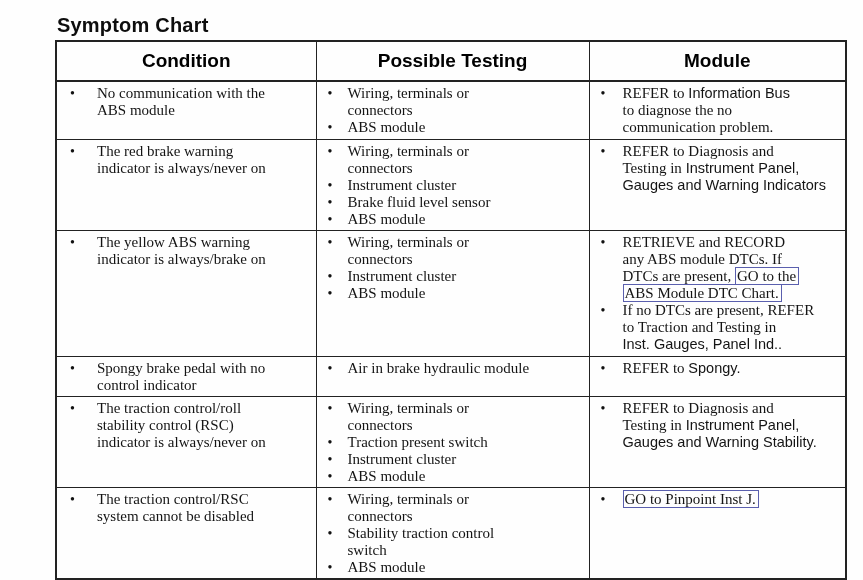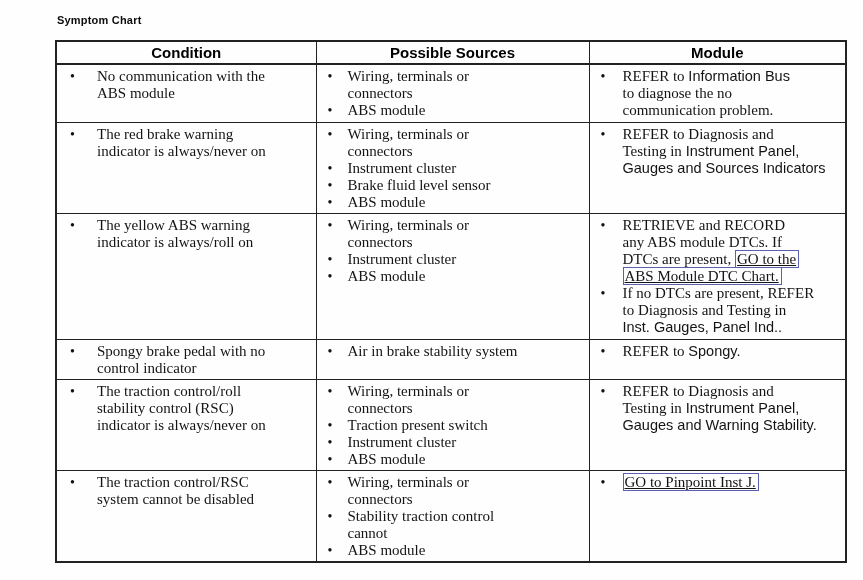--- a/index.html
+++ b/index.html
@@ -8,41 +8,41 @@
     background: #ffffff;
     font-family: "Liberation Serif", serif;
     color: #141414;
     overflow: hidden;
   }
   .page { position: relative; width: 863px; height: 580px; background: #fefefe; }
 
   .doc-title {
     position: absolute; left: 57px; top: 14px;
     font-family: "Liberation Sans", sans-serif;
-    font-weight: bold; font-size: 11px; color: #0d0d0d;
+    font-weight: bold; font-size: 20px; color: #0d0d0d;
     letter-spacing: 0.2px;
   }
 
   table.symptom-table {
     position: absolute; left: 55px; top: 40px;
     width: 790px;
     border-collapse: collapse;
     table-layout: fixed;
     border: 2px solid var(--border-color, #222);
   }
   col.c1 { width: 260px; }
   col.c2 { width: 273px; }
   col.c3 { width: 257px; }
 
   th {
     border: 1px solid var(--border-color, #222);
     border-bottom-width: 2px;
     font-family: "Liberation Sans", sans-serif;
-    font-weight: bold; font-size: 15px; color: #000;
-    text-align: center; height: 19px; padding: 1px 2px;
+    font-weight: bold; font-size: 19px; color: #000;
+    text-align: center; height: 19px; padding: 8px 2px;
   }
   td {
     border: 1px solid var(--border-color, #222);
     vertical-align: top;
     padding: 3px 4px 2px 0;
     font-size: 15px; line-height: 17px;
   }
   tbody tr:nth-child(1) td { height: 52px; }
   tbody tr:nth-child(2) td { height: 84px; }
   tbody tr:nth-child(3) td { height: 120px; }
@@ -58,40 +58,39 @@
   .col-condition .bullet { width: 27px; padding-left: 13px; box-sizing: content-box; }
   .col-sources  .bullet { width: 20px; padding-left: 11px; box-sizing: content-box; }
   .col-action   .bullet { width: 22px; padding-left: 11px; box-sizing: content-box; }
   .item-text { white-space: pre-wrap; flex: 1 1 auto; }
 
   .sans { font-family: "Liberation Sans", sans-serif; font-size: 14.5px; margin-top: 8px; }
   .link-box {
     border: 1px solid var(--link-blue, #5a5fae);
     padding: 0 2px 0 1px;
     box-decoration-break: clone;
-    text-decoration: underline;
     -webkit-box-decoration-break: clone;
   }
 </style>
 </head>
 <body>
 
 <div class="page">
   <div class="doc-title">Symptom Chart</div>
 
   <table class="symptom-table">
     <colgroup>
         <col class="c1">
         <col class="c2">
         <col class="c3">
       </colgroup>
     <thead>
       <tr>
         <th>Condition</th>
-        <th>Possible Sources</th>
+        <th>Possible Testing</th>
         <th>Module</th>
       </tr>
     </thead>
     <tbody>
         <tr>
           <td class="cell col-condition">
             <div class="bullet-item">
               <span class="bullet">•</span>
               <span class="item-text"><span>No communication with the
 ABS module</span></span>
@@ -142,30 +141,30 @@
             <div class="bullet-item">
               <span class="bullet">•</span>
               <span class="item-text"><span>ABS module</span></span>
             </div>
           </td>
           <td class="cell col-action">
             <div class="bullet-item">
               <span class="bullet">•</span>
               <span class="item-text"><span>REFER to Diagnosis and
 Testing in </span><span class="sans">Instrument Panel,
-Gauges and Sources Indicators</span></span>
+Gauges and Warning Indicators</span></span>
             </div>
           </td>
         </tr>
         <tr>
           <td class="cell col-condition">
             <div class="bullet-item">
               <span class="bullet">•</span>
               <span class="item-text"><span>The yellow ABS warning
-indicator is always/roll on</span></span>
+indicator is always/brake on</span></span>
             </div>
           </td>
           <td class="cell col-sources">
             <div class="bullet-item">
               <span class="bullet">•</span>
               <span class="item-text"><span>Wiring, terminals or
 connectors</span></span>
             </div>
             <div class="bullet-item">
               <span class="bullet">•</span>
@@ -180,37 +179,37 @@
             <div class="bullet-item">
               <span class="bullet">•</span>
               <span class="item-text"><span>RETRIEVE and RECORD
 any ABS module DTCs. If
 DTCs are present, </span><span class="link-box">GO to the
 ABS Module DTC Chart.</span></span>
             </div>
             <div class="bullet-item">
               <span class="bullet">•</span>
               <span class="item-text"><span>If no DTCs are present, REFER
-to Diagnosis and Testing in
+to Traction and Testing in
 </span><span class="sans">Inst. Gauges, Panel Ind..</span></span>
             </div>
           </td>
         </tr>
         <tr>
           <td class="cell col-condition">
             <div class="bullet-item">
               <span class="bullet">•</span>
               <span class="item-text"><span>Spongy brake pedal with no
 control indicator</span></span>
             </div>
           </td>
           <td class="cell col-sources">
             <div class="bullet-item">
               <span class="bullet">•</span>
-              <span class="item-text"><span>Air in brake stability system</span></span>
+              <span class="item-text"><span>Air in brake hydraulic module</span></span>
             </div>
           </td>
           <td class="cell col-action">
             <div class="bullet-item">
               <span class="bullet">•</span>
               <span class="item-text"><span>REFER to </span><span class="sans">Spongy.</span></span>
             </div>
           </td>
         </tr>
         <tr>
@@ -260,21 +259,21 @@
           </td>
           <td class="cell col-sources">
             <div class="bullet-item">
               <span class="bullet">•</span>
               <span class="item-text"><span>Wiring, terminals or
 connectors</span></span>
             </div>
             <div class="bullet-item">
               <span class="bullet">•</span>
               <span class="item-text"><span>Stability traction control
-cannot</span></span>
+switch</span></span>
             </div>
             <div class="bullet-item">
               <span class="bullet">•</span>
               <span class="item-text"><span>ABS module</span></span>
             </div>
           </td>
           <td class="cell col-action">
             <div class="bullet-item">
               <span class="bullet">•</span>
               <span class="item-text"><span class="link-box">GO to Pinpoint Inst J.</span></span>

